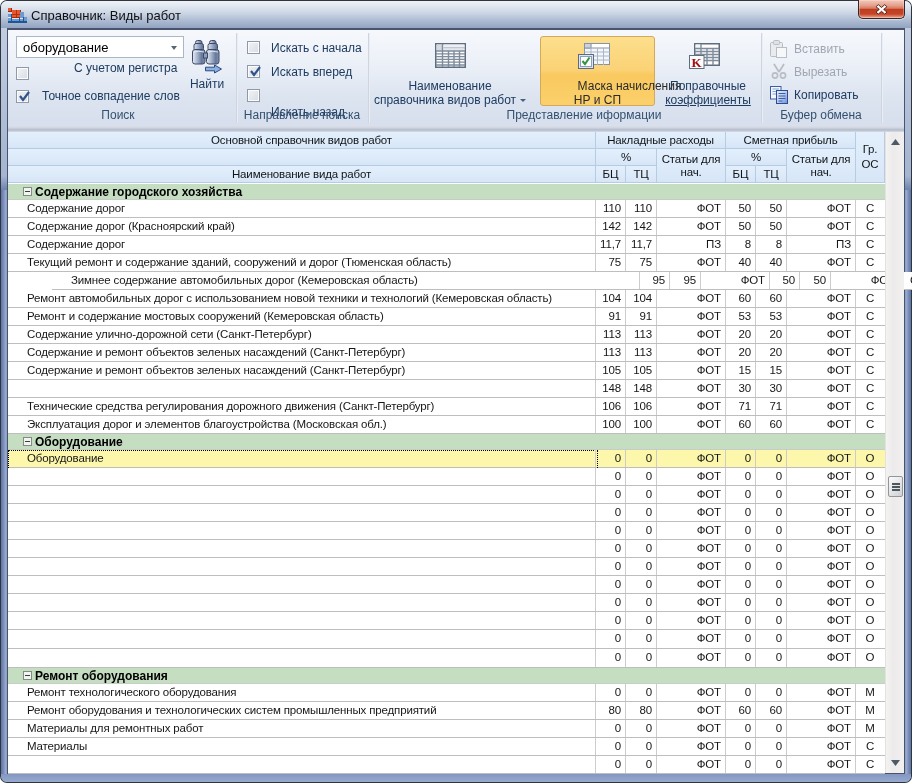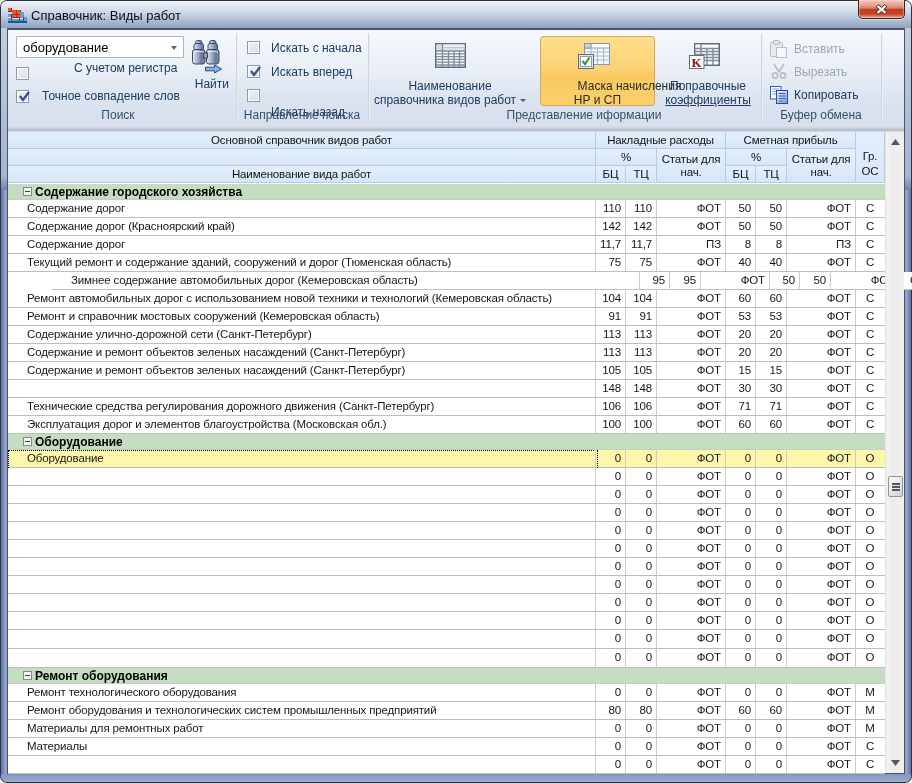--- a/index.html
+++ b/index.html
@@ -161,21 +161,21 @@
   <rect x="17.5" y="0.5" width="6.5" height="4.5" rx="2" fill="url(#bin2)" stroke="#3c4a68"></rect>
   <rect x="2" y="3.5" width="9.5" height="7" rx="2" fill="url(#bin2)" stroke="#3c4a68"></rect>
   <rect x="16" y="3.5" width="9.5" height="7" rx="2" fill="url(#bin2)" stroke="#3c4a68"></rect>
   <rect x="0.5" y="9.5" width="12.5" height="14.5" rx="2.5" fill="url(#bin)" stroke="#3c4a68"></rect>
   <rect x="14.5" y="9.5" width="12.5" height="14.5" rx="2.5" fill="url(#bin)" stroke="#3c4a68"></rect>
   <rect x="11.5" y="13" width="4" height="5" fill="#8fa0bd" stroke="#3c4a68"></rect>
   <path d="M2 12 Q6.5 10.5 12 12" stroke="#eef2f8" stroke-width="1" fill="none" opacity=".85"></path>
   <path d="M16 12 Q20.5 10.5 26 12" stroke="#eef2f8" stroke-width="1" fill="none" opacity=".85"></path>
   <path d="M13.5 27.2 L22.5 27.2 L22.5 25 L29.5 29 L22.5 33 L22.5 30.8 L13.5 30.8 Z" fill="#8db0e0" stroke="#2a4a84" stroke-width="1"></path>
 </svg>
-<div class="tbtext" style="left:185px; top:77px; width:44px; text-align:right;">Найти</div>
+<div class="tbtext" style="left:185px; top:77px; width:44px; text-align:center;">Найти</div>
 
 <div class="abs cb" style="left:247px; top:41px;"></div>
 <div class="tbtext" style="left:271px; top:41px;">Искать с начала</div>
 <div class="abs cb" style="left:247px; top:65px;">
     <svg width="16" height="16" viewBox="0 0 16 16">
       <path d="M3 7 L6 11 L12 3" stroke="#31518b" stroke-width="2.2" fill="none"></path>
     </svg>
   </div>
 <div class="tbtext" style="left:271px; top:65px;">Искать вперед</div>
 <div class="abs cb" style="left:247px; top:89px;"></div>
@@ -255,21 +255,21 @@
   <div class="hcell" style="left:588px; top:0; width:130px; height:17px;">Накладные расходы</div>
   <div class="hcell" style="left:588px; top:17px; width:61px; height:17px;">%</div>
   <div class="hcell" style="left:588px; top:34px; width:30px; height:17px;">БЦ</div>
   <div class="hcell" style="left:618px; top:34px; width:31px; height:17px;">ТЦ</div>
   <div class="hcell" style="left:649px; top:17px; width:69px; height:34px;">Статьи для<br>нач.</div>
   <div class="hcell" style="left:718px; top:0; width:130px; height:17px;">Сметная прибыль</div>
   <div class="hcell" style="left:718px; top:17px; width:61px; height:17px;">%</div>
   <div class="hcell" style="left:718px; top:34px; width:30px; height:17px;">БЦ</div>
   <div class="hcell" style="left:748px; top:34px; width:31px; height:17px;">ТЦ</div>
   <div class="hcell" style="left:779px; top:17px; width:69px; height:34px;">Статьи для<br>нач.</div>
-  <div class="hcell" style="left:848px; top:0; width:29px; height:51px; align-items:flex-start; padding-top:17px; line-height:15px;">Гр.<br>ОС</div>
+  <div class="hcell" style="left:848px; top:0; width:29px; height:51px; align-items:flex-start; padding-top:10px; line-height:15px;">Гр.<br>ОС</div>
   <div id="rows" style="position:absolute; left:0; top:52px; width:877px;">
       <div class="srow" style="top: 0px;">
         <div class="sbox"></div>
         <div class="stext">Содержание городского хозяйства</div>
       </div>
       <div class="row" style="top: 16px; height: 18px;">
         <div class="rname">Содержание дорог</div>
         <div class="c1">110</div>
         <div class="c2">110</div>
         <div class="c3">ФОТ</div>
@@ -364,21 +364,21 @@
         <div class="c7">С</div>
         <div class="vline vl1"></div>
         <div class="vline vl2"></div>
         <div class="vline vl3"></div>
         <div class="vline vl4"></div>
         <div class="vline vl5"></div>
         <div class="vline vl6"></div>
         <div class="vline vl7"></div>
       </div>
       <div class="row" style="top: 124px; height: 18px;">
-        <div class="rname">Ремонт и справочник мостовых сооружений (Кемеровская область)</div>
+        <div class="rname">Ремонт и содержание мостовых сооружений (Кемеровская область)</div>
         <div class="c1">91</div>
         <div class="c2">91</div>
         <div class="c3">ФОТ</div>
         <div class="c4">53</div>
         <div class="c5">53</div>
         <div class="c6">ФОТ</div>
         <div class="c7">С</div>
         <div class="vline vl1"></div>
         <div class="vline vl2"></div>
         <div class="vline vl3"></div>

